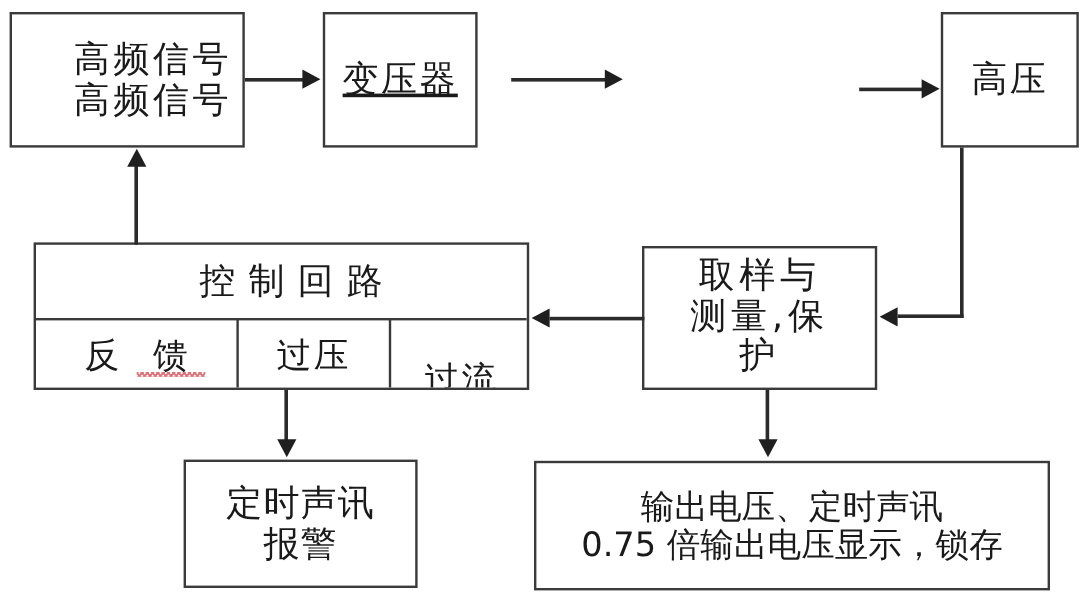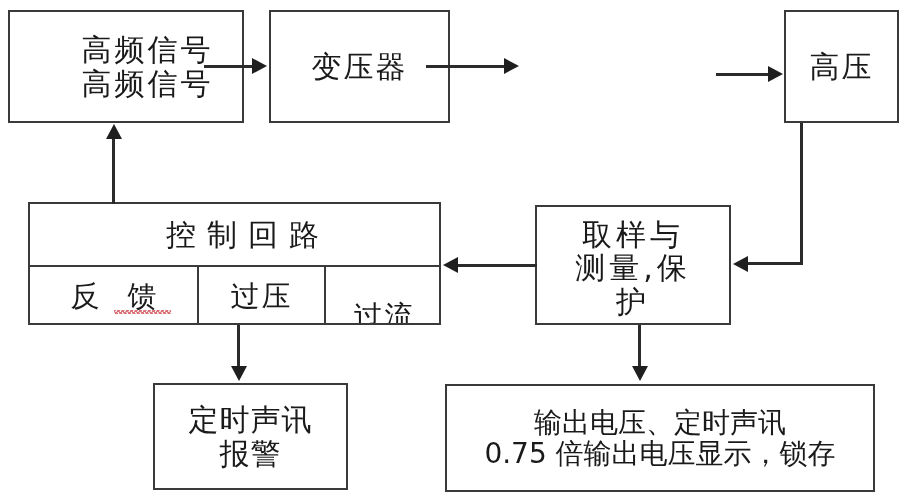--- a/index.html
+++ b/index.html
@@ -86,22 +86,22 @@
     border-right: 8px solid transparent;
     border-bottom: 15px solid #1f1f1f;
   }
   .arrow.down {
     border-left: 8px solid transparent;
     border-right: 8px solid transparent;
     border-top: 15px solid #1f1f1f;
   }
 
   
-  #box-hf-gen      { left: 8px;   top: 10px;  width: 236px; height: 113px; font-size: 30px; letter-spacing: 3px; padding-left: 43px; }
-  #box-transformer { left: 269px; top: 10px;  width: 181px; height: 113px; font-size: 30px; letter-spacing: 2px; }
+  #box-hf-gen      { left: 8px;   top: 10px;  width: 196px; height: 113px; font-size: 30px; letter-spacing: 3px; padding-left: 43px; }
+  #box-transformer { left: 269px; top: 10px;  width: 129px; height: 113px; font-size: 30px; letter-spacing: 2px; text-decoration: underline; }
   #box-multiplier  { left: 522px; top: 10px;  width: 194px; height: 113px; font-size: 30px; letter-spacing: 2px; }
   #box-hv-out      { left: 784px; top: 10px;  width: 115px; height: 113px; font-size: 30px; letter-spacing: 2px; }
 
   #box-control     { left: 28px;  top: 202px; width: 413px; height: 123px; padding: 0; display: block; }
   #control-title   { position: absolute; left: 16px; right: 0; top: 0; height: 61px;
                      display: flex; align-items: center; justify-content: center;
                      font-size: 30px; letter-spacing: 11px; text-indent: 11px; color: #1a1a1a; }
   #control-divider { position: absolute; left: 0; right: 0; top: 61px; height: 2px; background: #3a3a3a; }
   .ctl-cell {
     position: absolute;
@@ -112,21 +112,21 @@
     justify-content: center;
     font-size: 29px;
     color: #1a1a1a;
   }
   #ctl-cell-feedback { left: 0;    width: 167px; letter-spacing: 14px; text-indent: 14px; }
   #ctl-cell-ov       { left: 169px; width: 125px; letter-spacing: 2px; }
   #ctl-cell-oc       { left: 296px; width: 117px; letter-spacing: 2px; margin-top: 20px; }
   .ctl-sep { position: absolute; top: 61px; width: 2px; height: 62px; background: #3a3a3a; }
 
   #box-sample      { left: 535px; top: 205px; width: 196px; height: 120px;
-                     font-size: 30px; letter-spacing: 4px; justify-content: center; padding-top: 6px; }
+                     font-size: 30px; letter-spacing: 4px; justify-content: flex-start; padding-top: 6px; }
   #box-alarm       { left: 153px; top: 383px; width: 195px; height: 107px; font-size: 30px; letter-spacing: 1px; }
   #box-display     { left: 445px; top: 384px; width: 430px; height: 108px; font-size: 28px; letter-spacing: 0px; }
 </style>
 </head>
 <body>
 
 <div id="diagram-root">
 
   <div class="box" id="box-hf-gen">
     <span class="ln">高频信号</span>

